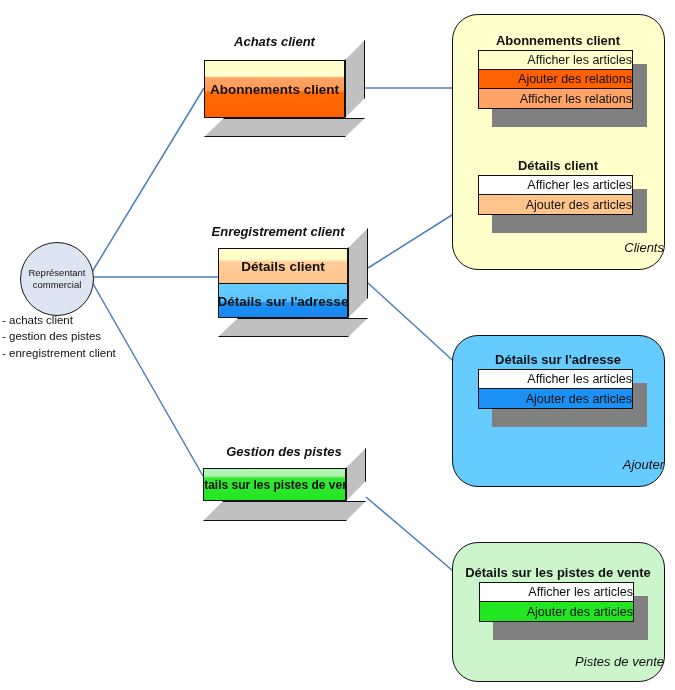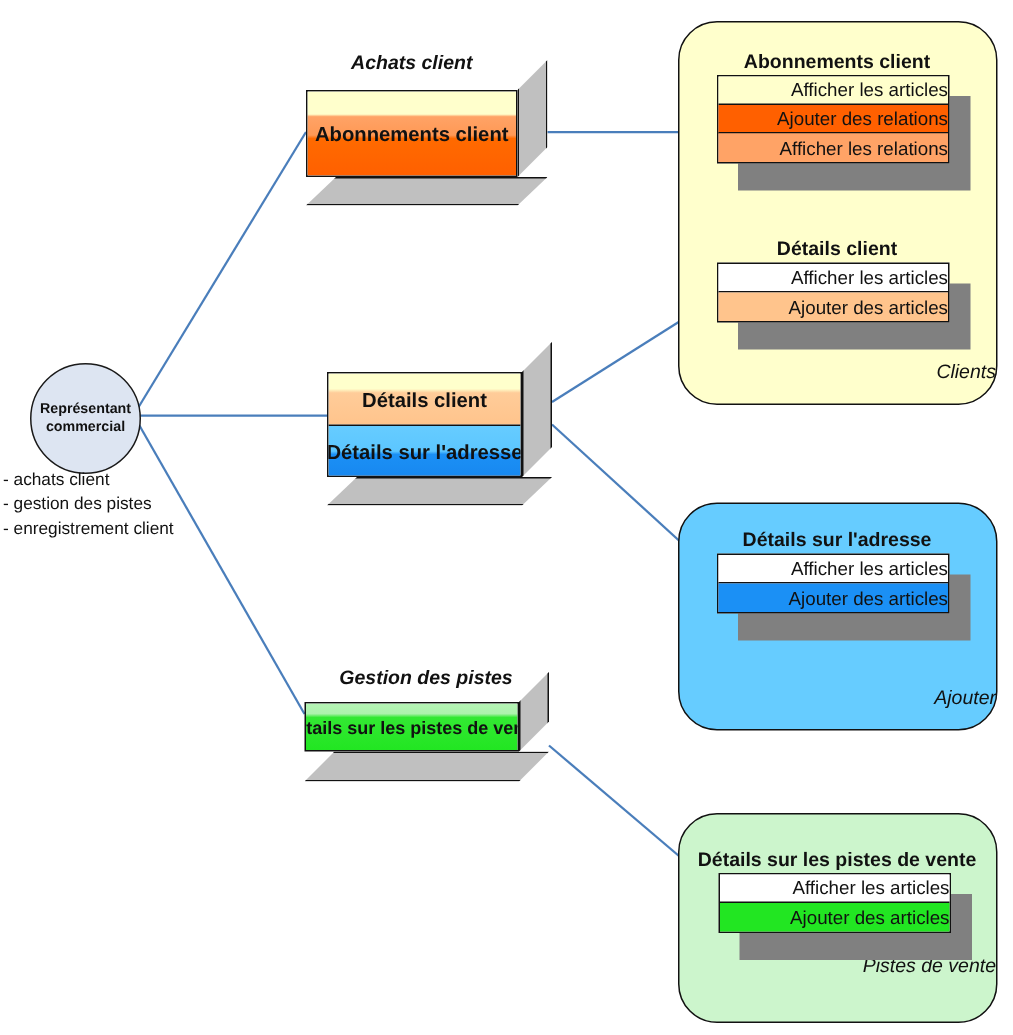--- a/index.html
+++ b/index.html
@@ -38,21 +38,21 @@
     background: #dde5f2;
     border: 1.6px solid #1a1a1a;
     display: flex;
     flex-direction: column;
     align-items: center;
     justify-content: center;
     line-height: 1.25;
   }
   #actor span {
     font-size: 9.5px;
-    font-weight: bold;
+    font-weight: normal;
     color: #111;
     text-align: center;
     display: block;
   }
   #actor-legend {
     left: 2px; top: 312px;
     width: 160px;
     font-size: 11.5px;
     color: #111;
     line-height: 1.43;
@@ -198,20 +198,21 @@
                 clip-path: polygon(0 100%, 20px 0, 161px 0, 141px 100%);"></div>
     <div class="side-face" style="left:141px; top:-20px; width:20px; height:78px;
                 clip-path: polygon(0 20px, 20px 0, 20px 58px, 0 78px);"></div>
     <div class="front" style="top:0; width:141px; height:58px;">
       <div class="band orange" style="height:100%;">
         <span>Abonnements client</span>
       </div>
     </div>
   </div>
 
+  <div class="block-title" style="left:204px; top:224px; width:148px;">Enregistrement client</div>
   <div class="block" style="left:218px; top:248px;">
     <div class="shadow-face" style="left:0; top:70px; width:150px; height:19px;
                 clip-path: polygon(0 100%, 20px 0, 150px 0, 130px 100%);"></div>
     <div class="side-face" style="left:130px; top:-20px; width:20px; height:90px;
                 clip-path: polygon(0 20px, 20px 0, 20px 70px, 0 90px);"></div>
     <div class="front" style="top:0; width:130px; height:70px;">
       <div class="band peach" style="height:35px;">
         <span>Détails client</span>
       </div>
       <div class="band blue" style="height:35px;">
@@ -277,21 +278,21 @@
       <div class="row" style="background:#ffffff;">
         <span>Afficher les articles</span>
       </div>
       <div class="row" style="background:#1b90f5;">
         <span>Ajouter des articles</span>
       </div>
     </div>
   </div>
 
   <div class="panel" style="left:452px; top:542px; width:213px; height:140px; background:#ccf5cc;">
-    <div class="panel-footer" style="bottom:30px;">Pistes de vente</div>
+    <div class="panel-footer" style="bottom:12px;">Pistes de vente</div>
   </div>
 
   <div class="group" style="left:465px; top:565px; width:186px; height:62px;">
     <div class="group-title" style="top:0;">Détails sur les pistes de vente</div>
     <div class="rows-shadow" style="left:28px; top:31px; width:155px; height:44px;"></div>
     <div class="rows" style="left:14px; top:17px; width:155px;">
       <div class="row" style="background:#ffffff;">
         <span>Afficher les articles</span>
       </div>
       <div class="row" style="background:#22e622;">

